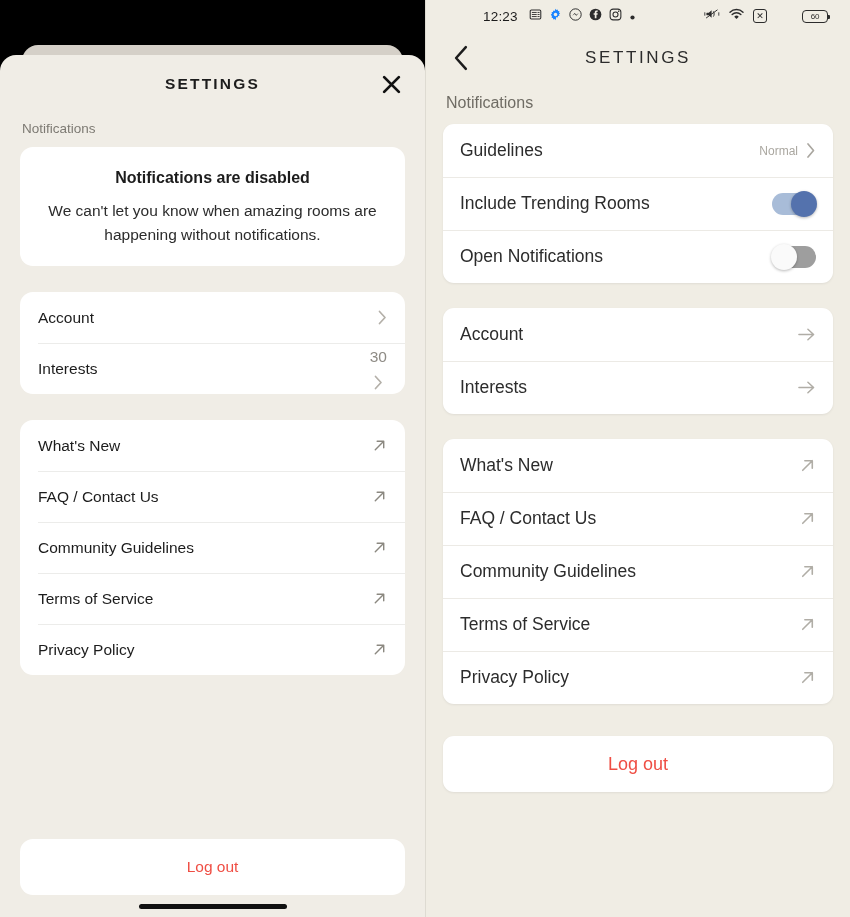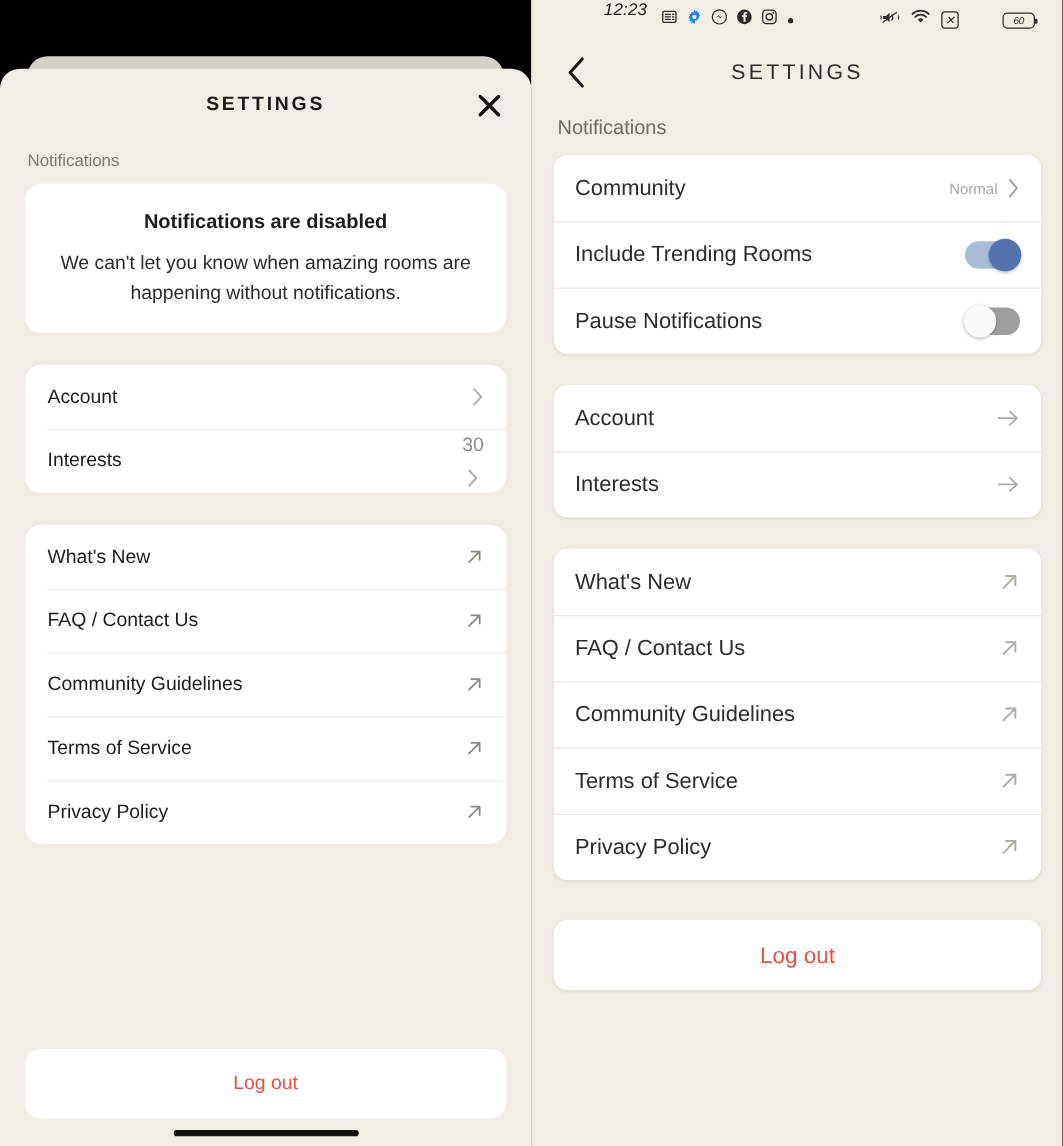--- a/index.html
+++ b/index.html
@@ -141,22 +141,22 @@
   
   .android {
     position: relative;
     width: 425px; height: 917px;
     background: #f0ede4;
     display: flex; flex-direction: column;
     border-left: 1px solid #dedbd2;
     overflow: hidden;
   }
   .and-statusbar {
-    height: 32px; display: flex; 
-    padding: 0 22px 0 57px; color: #1c1c1c; font-style: italic;
+    height: 32px; display: flex; align-items: center;
+    padding: 0 22px 0 57px; color: #1c1c1c;
   }
   .and-time { font-size: 13.5px; letter-spacing: .2px; }
   .and-notif-icons { display: flex; align-items: center; gap: 7px; margin-left: 11px; }
   .and-status-right { margin-left: auto; display: flex; align-items: center; gap: 8px; }
   .and-batt {
     width: 26px; height: 13px; border: 1.3px solid #2c2c2c;
     border-radius: 4px; position: relative;
     display: flex; align-items: center; justify-content: center;
     font-size: 8px; color: #2c2c2c; letter-spacing: -.2px; margin-left: 27px;
   }
@@ -419,40 +419,40 @@
       </span>
       <span class="and-title">SETTINGS</span>
     </div>
 
     <div class="and-body">
 
       <div class="and-section-label">Notifications</div>
 
       <div class="and-card">
         <div class="and-row">
-          <span class="and-row-label">Community</span>
+          <span class="and-row-label">Guidelines</span>
           <span class="and-row-right">
             <span class="and-row-value">Normal</span>
             <span class="and-chev">
               <svg width="10" height="17" viewBox="0 0 10 17">
                   <path d="M2 2 7.5 8.5 2 15" stroke="currentColor" stroke-width="1.7" fill="none" stroke-linecap="round" stroke-linejoin="round"></path>
                 </svg>
             </span>
           </span>
         </div>
         <div class="and-row">
           <span class="and-row-label">Include Trending Rooms</span>
           <span class="and-row-right">
             <span class="toggle on">
                 <span class="knob"></span>
               </span>
           </span>
         </div>
         <div class="and-row">
-          <span class="and-row-label">Pause Notifications</span>
+          <span class="and-row-label">Open Notifications</span>
           <span class="and-row-right">
             <span class="toggle off">
                 <span class="knob"></span>
               </span>
           </span>
         </div>
       </div>
 
       <div class="and-gap"></div>
 

